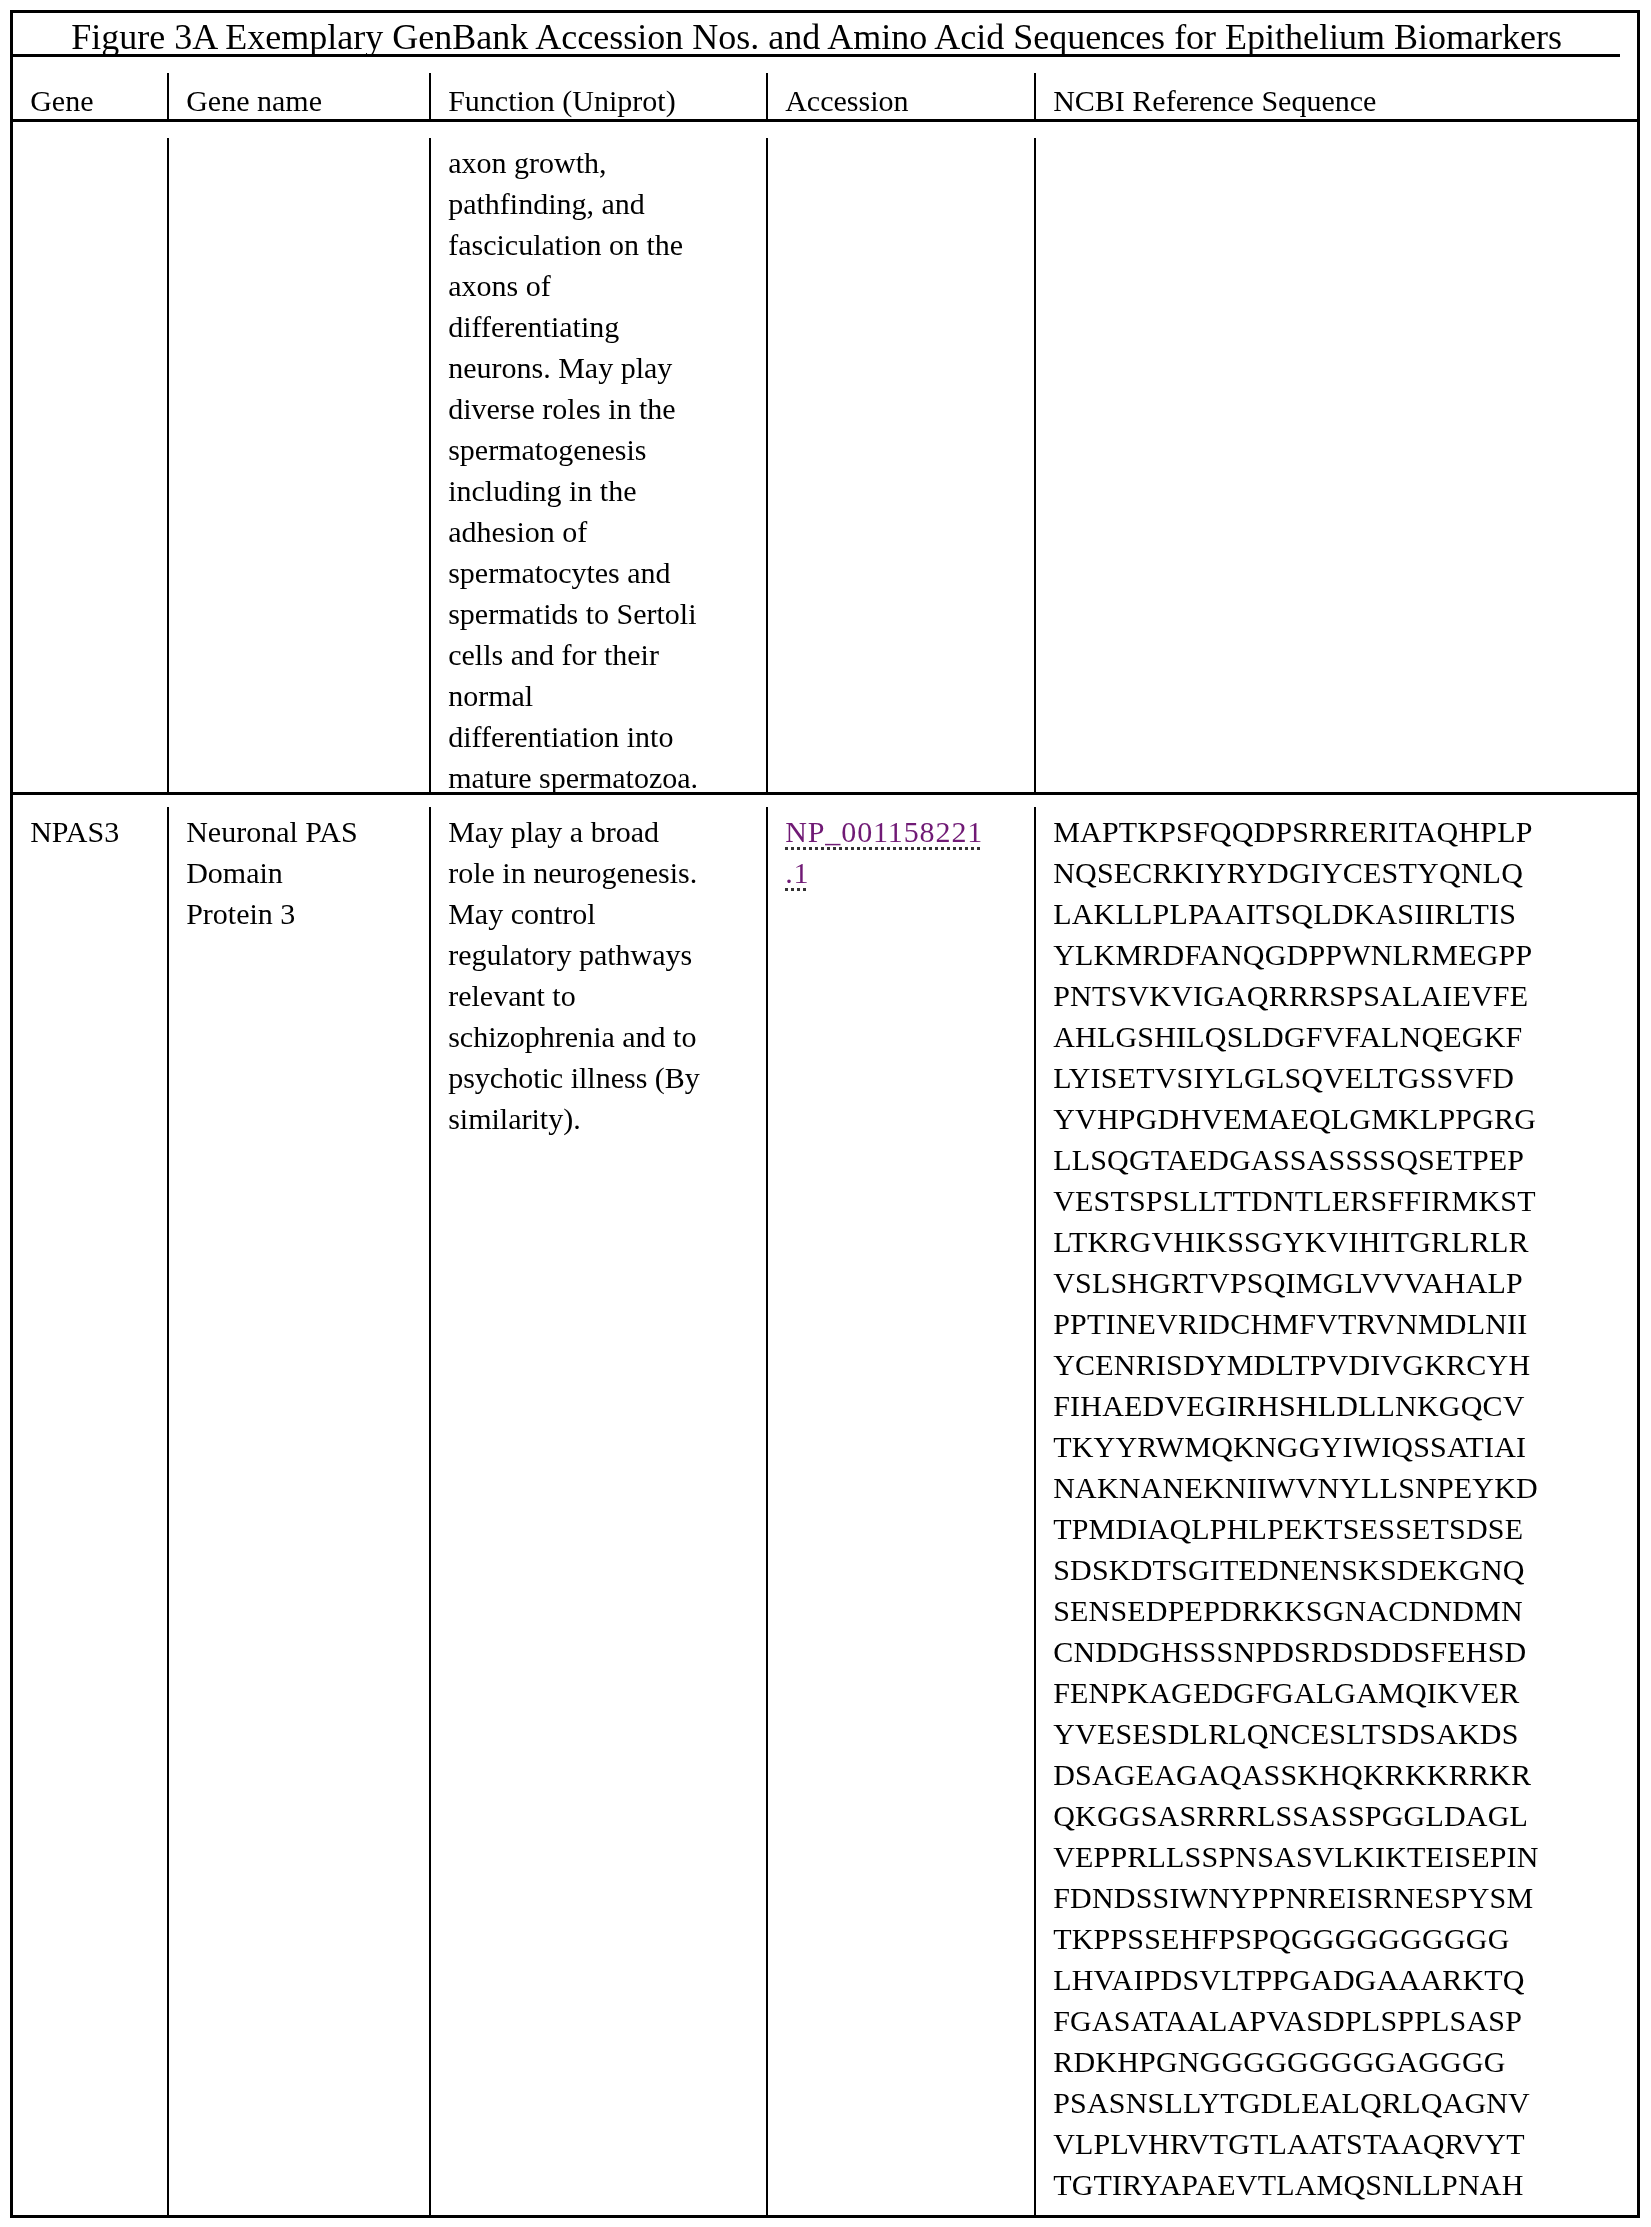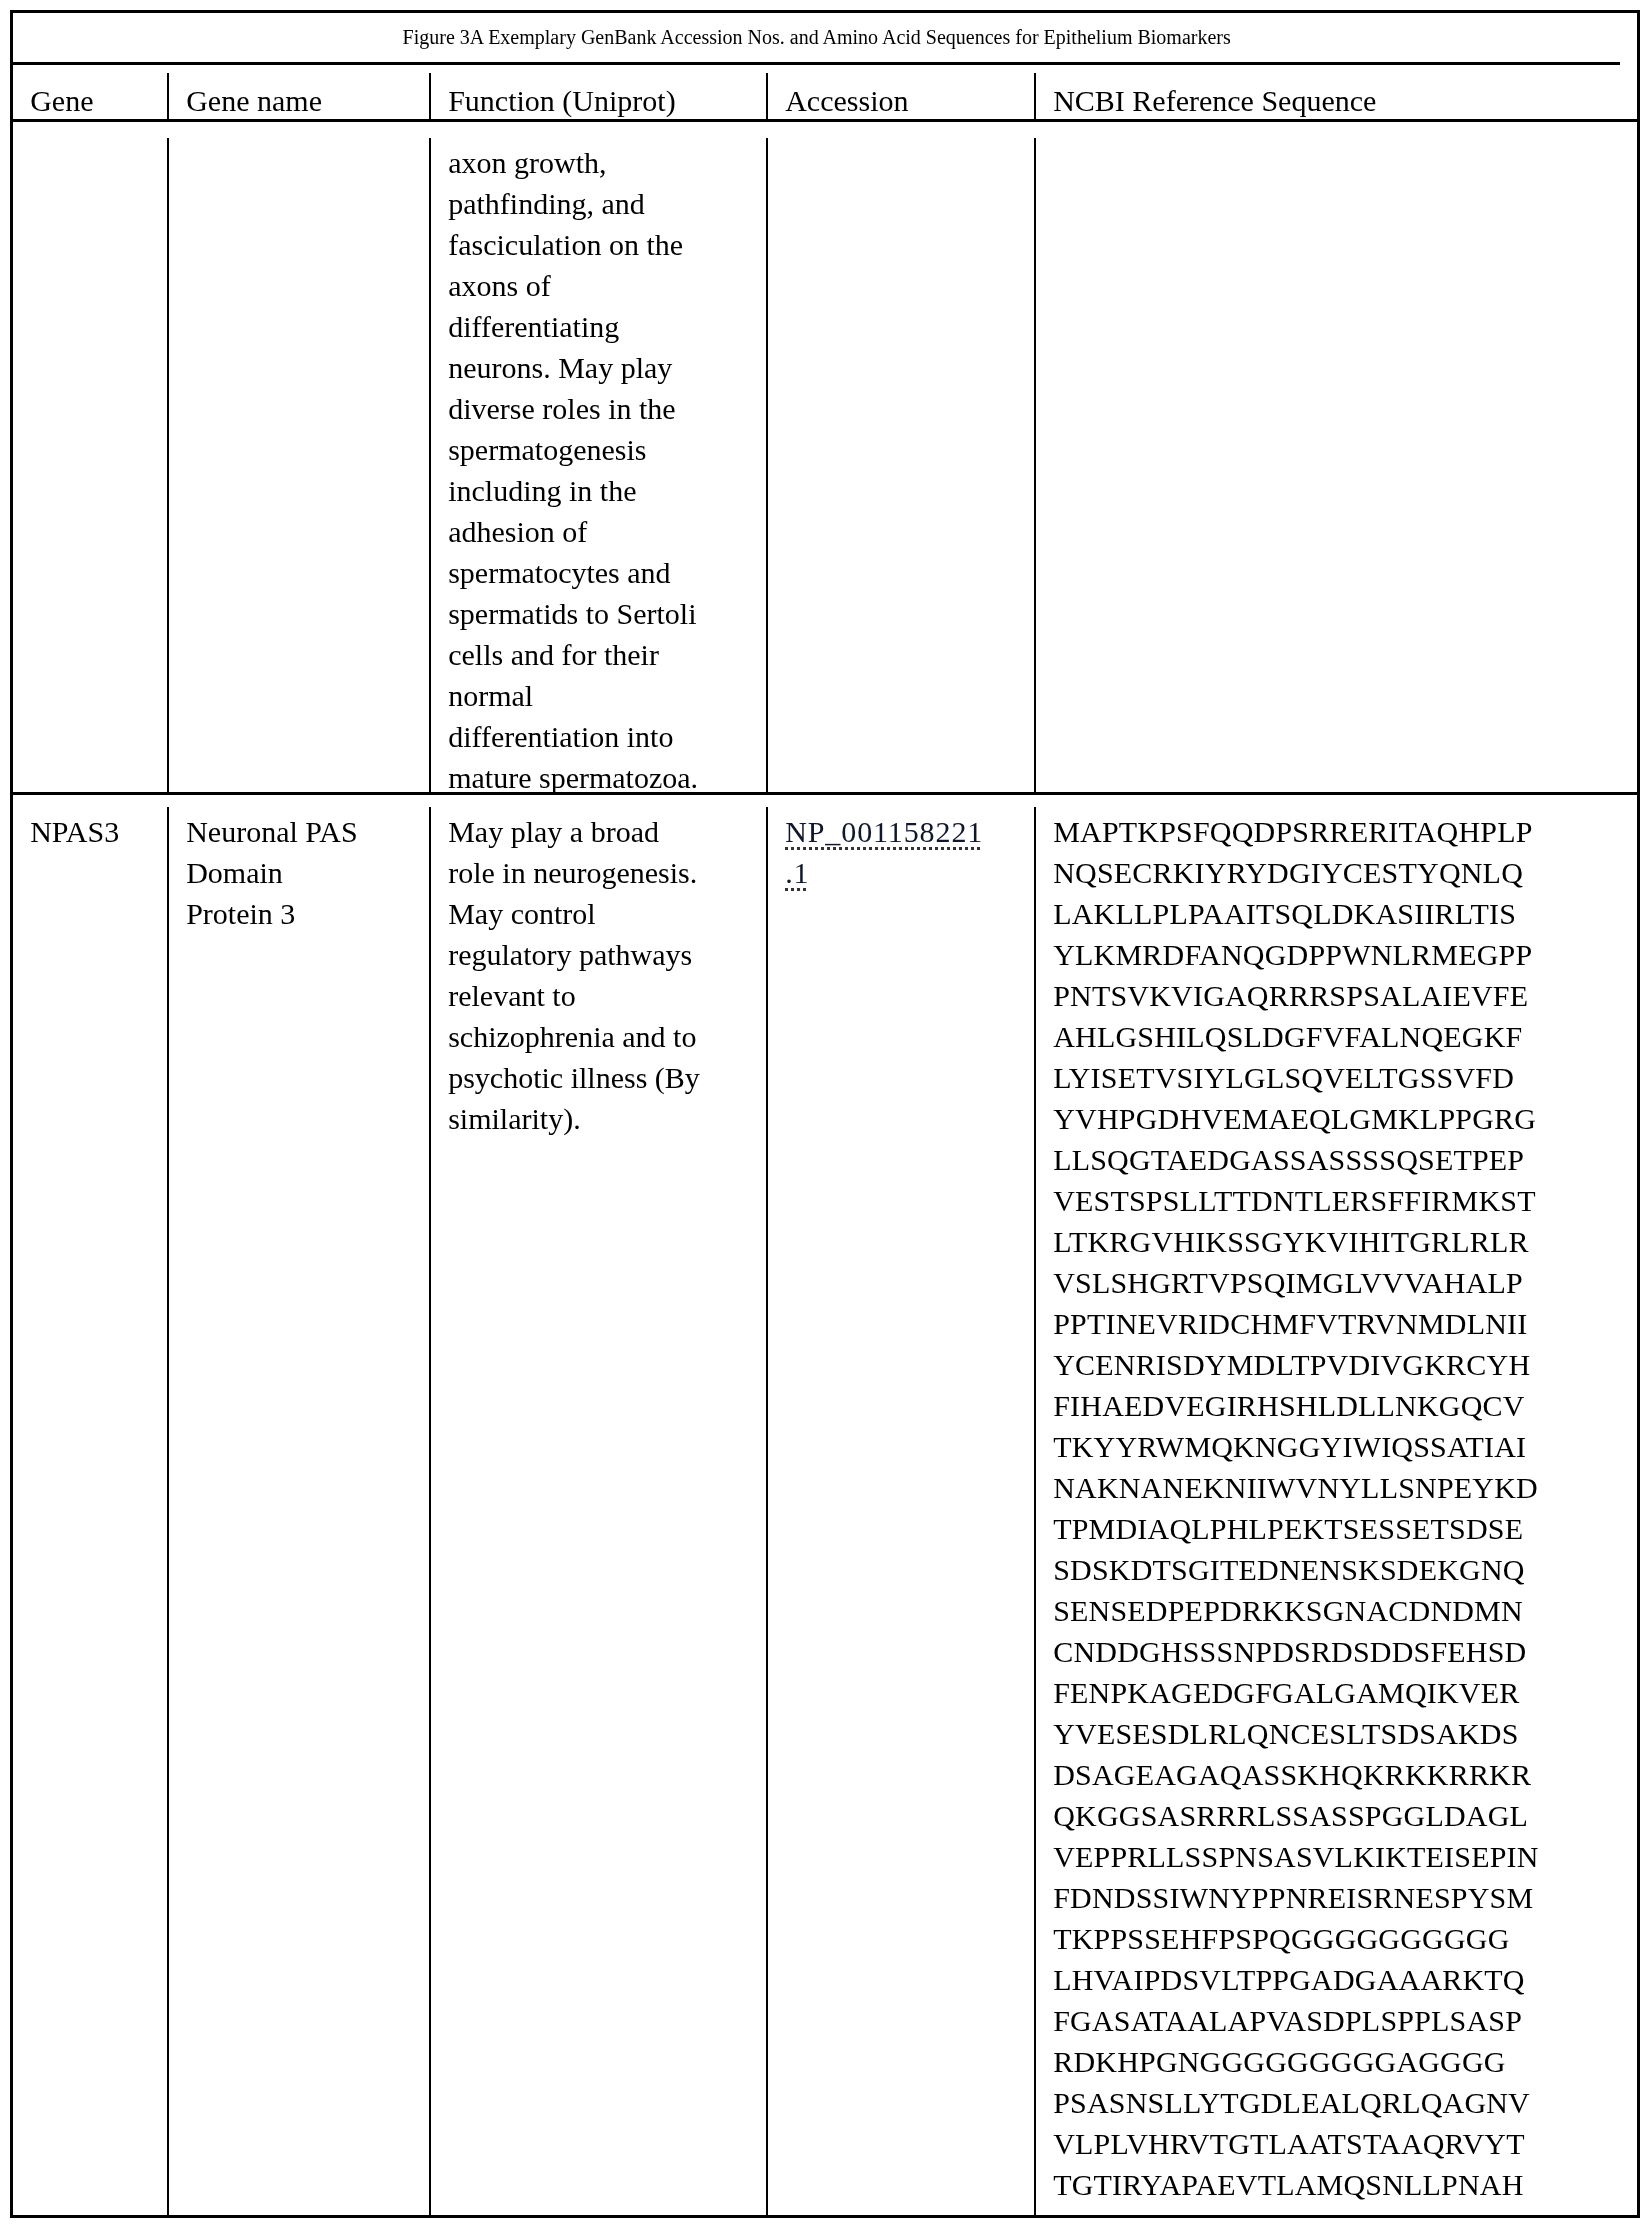--- a/index.html
+++ b/index.html
@@ -1,39 +1,39 @@
 <!DOCTYPE html>
 <html style="font-size:13.6px"><head>
 <meta charset="utf-8">
 <style>
   html, body { margin:0; padding:0; background:#ffffff; }
   body { width:1652px; height:2227px; position:relative; overflow:hidden;
          font-family:"Liberation Serif","DejaVu Serif",serif; color:#000; }
   .tbl { position:absolute; left:10.2px; top:10.2px; width:1630px; height:2208px;
          border:3.4px solid #000; box-sizing:border-box; }
-  .title { position:absolute; left:0; right:17px; top:0; height:52px;
+  .title { position:absolute; left:0; right:17px; top:0; height:44px;
            border-bottom:3.4px solid #000; box-sizing:border-box;
-           text-align:center; font-size:20px; line-height:49px; }
+           text-align:center; font-size:36px; line-height:49px; }
   .hdr { position:absolute; left:0; right:0; top:52px; height:57px;
          border-bottom:3.4px solid #000; box-sizing:border-box; }
   .row { position:absolute; left:0; right:0; box-sizing:border-box; }
   .row1 { top:125px; height:657px; border-bottom:3.4px solid #000; }
   .row2 { top:766px; bottom:0;margin-top:28px; }
   .cell { position:absolute; top:0; bottom:0; box-sizing:border-box;
           font-size:30px; line-height:41px; padding-left:17px; white-space:nowrap; }
   .c1 { left:0; width:154px; }
   .c2 { left:154px; width:263px; border-left:2.6px solid #000; }
   .c3 { left:416px; width:313px; border-left:2.6px solid #000; }
   .c4 { left:753px; width:312px; border-left:2.6px solid #000; }
   .c5 { left:1021px; right:0; border-left:2.6px solid #000; }
   .hdr .cell { line-height:55px; padding-top:0;margin-top:8px; }
   .row .cell { padding-top:3.4px; }
   .line { display:block; }
   .seq .line { letter-spacing:0.2px; }
-  .acc { color:#0f172a; text-decoration:underline dotted #333; text-underline-offset:5.1px;
+  .acc { color:#701a75; text-decoration:underline dotted #333; text-underline-offset:5.1px;
          letter-spacing:0.9px; cursor:pointer; }
 </style>
 </head>
 <body>
 
 <div class="tbl">
   <div class="title">Figure 3A Exemplary GenBank Accession Nos. and Amino Acid Sequences for Epithelium Biomarkers</div>
 
   <div class="hdr">
     <div class="cell c1">Gene</div>

